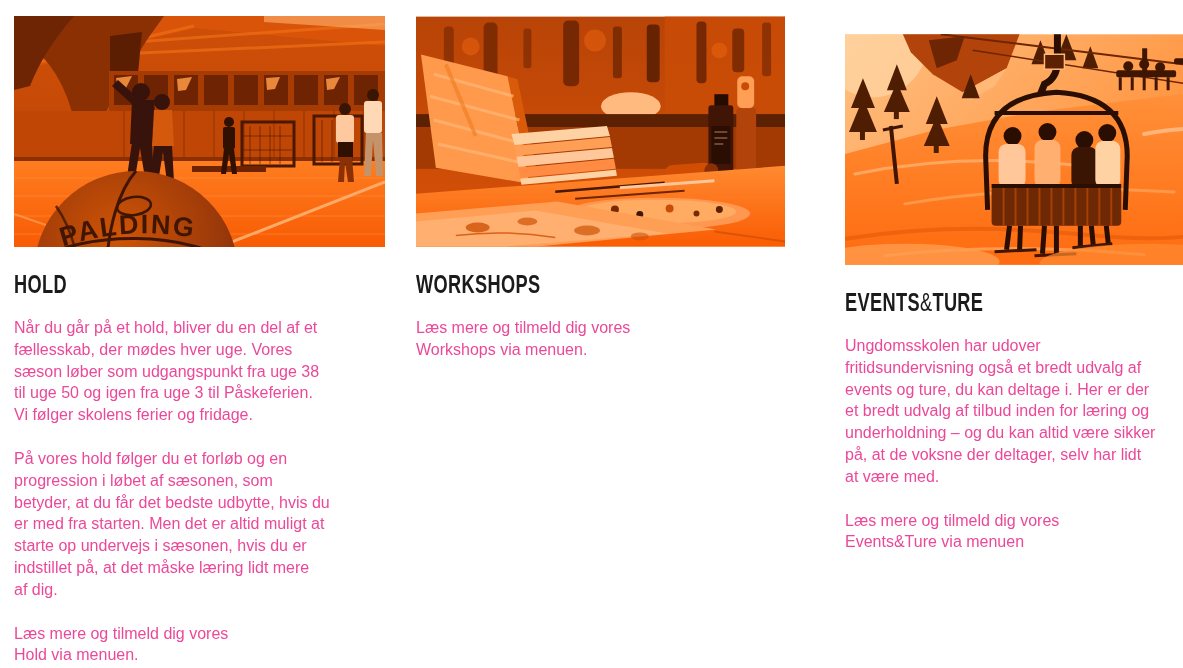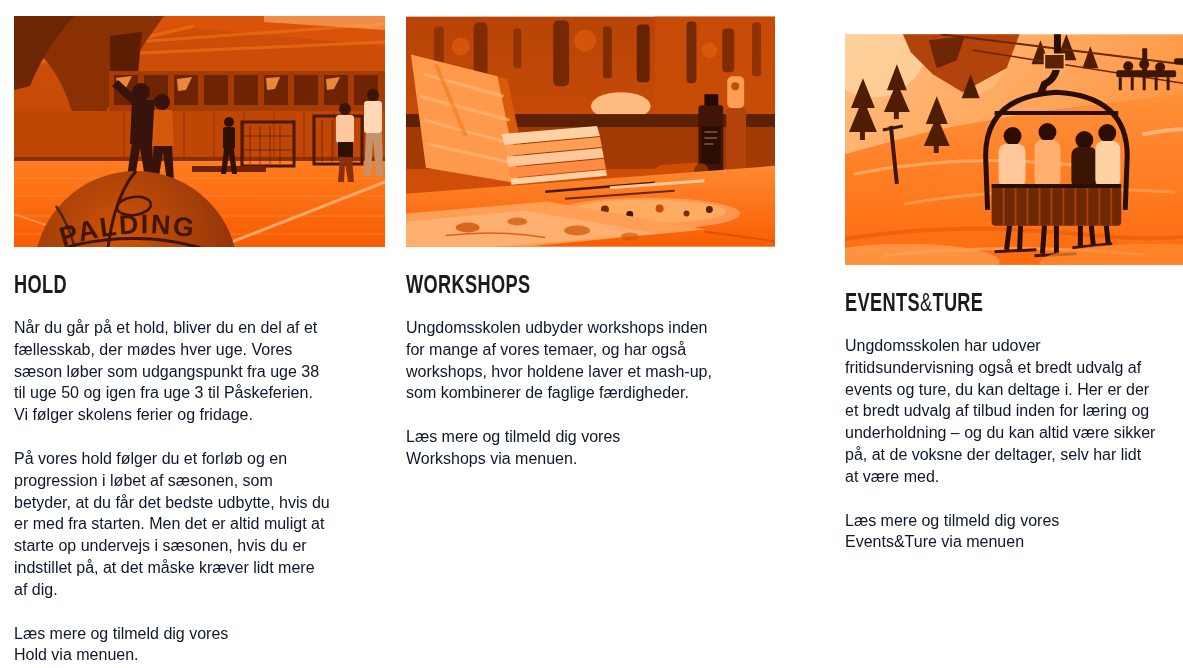--- a/index.html
+++ b/index.html
@@ -3,34 +3,34 @@
 <meta charset="utf-8">
 <style>
   html,body{margin:0;padding:0;}
   body{
     width:1183px;height:668px;position:relative;overflow:hidden;
     background:#ffffff;
     font-family:"Liberation Sans", sans-serif;
   }
   .col{position:absolute;top:16px;}
   #col-hold{left:14px;width:371px;}
-  #col-workshops{left:406px;width:369px;}
+  #col-workshops{left:416px;width:369px;}
   #col-events{left:845px;width:370px;margin-top:18px;}
   .card-image{display:block;width:100%;height:231px;overflow:hidden;padding:0;border:0;background:none;cursor:pointer;}
   .card-image svg{display:block;width:100%;height:100%;}
   h2{
     margin:24px 0 20px 0;
     font-size:26px;line-height:26px;font-weight:bold;color:#1b1b1b;
     transform:scaleX(0.70);transform-origin:0 50%;
     white-space:pre;letter-spacing:0.5px;
   }
   h2 .amp{font-weight:400;}
   p{
     margin:0 0 22px 0;
-    font-size:16px;line-height:21.8px;color:#0f172a;
+    font-size:16px;line-height:21.8px;color:#ec4899;
     white-space:pre;
   }
 </style>
 </head>
 <body>
 
 <section class="col" id="col-hold">
 
   <a class="card-image">
     <svg viewBox="0 0 371 231" aria-hidden="true">
@@ -151,21 +151,21 @@
   <p>Når du går på et hold, bliver du en del af et
 fællesskab, der mødes hver uge. Vores
 sæson løber som udgangspunkt fra uge 38
 til uge 50 og igen fra uge 3 til Påskeferien.
 Vi følger skolens ferier og fridage.</p>
   <p>På vores hold følger du et forløb og en
 progression i løbet af sæsonen, som
 betyder, at du får det bedste udbytte, hvis du
 er med fra starten. Men det er altid muligt at
 starte op undervejs i sæsonen, hvis du er
-indstillet på, at det måske kræver lidt mere
+indstillet på, at det måske læring lidt mere
 af dig.</p>
   <p>Læs mere og tilmeld dig vores
 Hold via menuen.</p>
 </section>
 
 <section class="col" id="col-workshops">
 
   <a class="card-image">
     <svg viewBox="0 0 371 231" aria-hidden="true">
       <defs>
@@ -256,24 +256,20 @@
         <ellipse cx="112" cy="206" rx="10" ry="4" fill="#cf5207" opacity="0.7"></ellipse>
         <ellipse cx="172" cy="215" rx="13" ry="5" fill="#cf5207" opacity="0.7"></ellipse>
         <ellipse cx="225" cy="221" rx="9" ry="4" fill="#cf5207" opacity="0.6"></ellipse>
         <path d="M40,220 Q90,214 140,222" stroke="#d14d04" stroke-width="1.5" fill="none" opacity="0.8"></path>
         <path d="M300,216 L371,226" stroke="#d14d04" stroke-width="2" opacity="0.7"></path>
       </g>
     </svg>
   </a>
 
   <h2><span>WORKSHOPS</span><span class="amp"></span><span></span></h2>
-  <p>Ungdomsskolen udbyder workshops inden
-for mange af vores temaer, og har også
-workshops, hvor holdene laver et mash-up,
-som kombinerer de faglige færdigheder.</p>
   <p>Læs mere og tilmeld dig vores
 Workshops via menuen.</p>
 </section>
 
 <section class="col" id="col-events">
 
   <a class="card-image">
     <svg viewBox="0 0 371 231" aria-hidden="true">
       <defs>
         <linearGradient id="g3sky" x1="0" y1="0" x2="1" y2="0.6">

